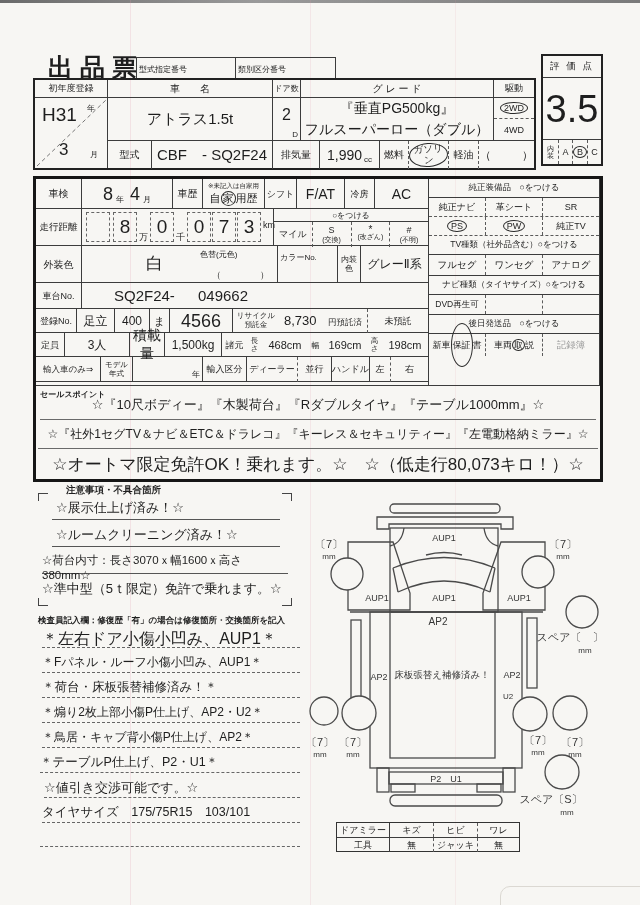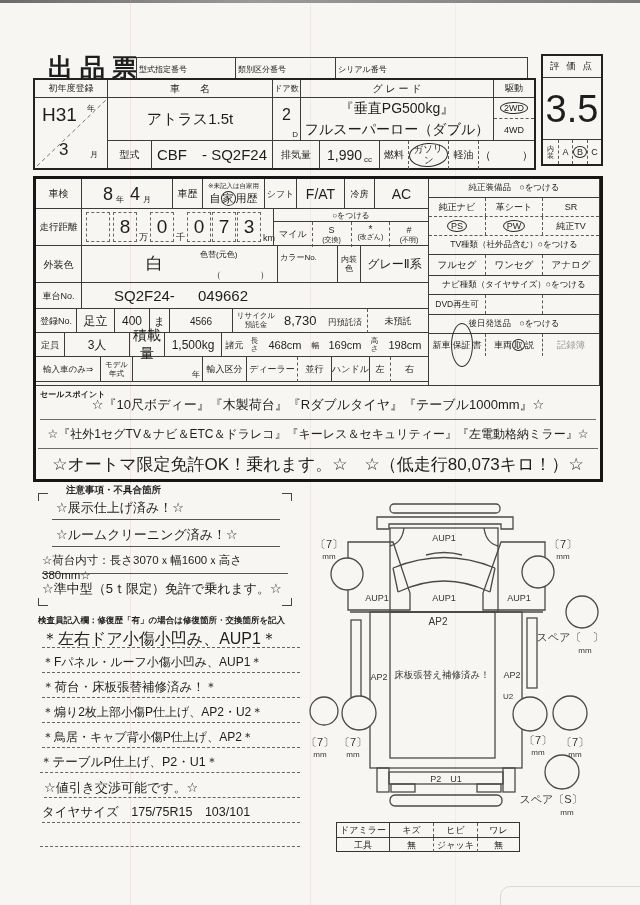--- a/index.html
+++ b/index.html
@@ -39,23 +39,20 @@
 
 <div class="a" style="left:48px;top:51px;font-size:25px;font-weight:bold;letter-spacing:7px;">出品票</div>
 
 <div class="a" style="left:136px;top:57px;display:flex">
   <div class="a0 bx" style="width:100px;height:23px;border:1px solid #3c3c3c;box-sizing:border-box">
     <span class="lbl" style="padding-left:2px">型式指定番号</span>
   </div>
   <div style="width:100px;height:23px;border:1px solid #3c3c3c;border-left:none;box-sizing:border-box">
     <span class="lbl" style="padding-left:2px">類別区分番号</span>
   </div>
-  <div style="width:192px;height:23px;border:1px solid #3c3c3c;border-left:none;box-sizing:border-box">
-    <span class="lbl" style="padding-left:2px">シリアル番号</span>
-  </div>
 </div>
 
 <div class="a frame2" style="left:541px;top:54px;width:62px;height:112px">
   <div class="ctr bB" style="height:21px;font-size:9.5px;letter-spacing:2px">評 価 点</div>
   <div class="ctr" style="height:62px;font-size:38px;font-weight:500">3.5</div>
   <div class="a bT" style="left:0;bottom:0;width:100%;height:25px;display:flex">
     <div class="col" style="width:15px;font-size:7px;line-height:1">
       <span>内</span>
         <span>装</span>
     </div>
@@ -150,21 +147,21 @@
     <div class="a ctr bR" style="left:0;top:0;width:46px;height:37px;font-size:9.5px">走行距離</div>
     <div class="a" style="left:46px;top:0;width:191px;height:37px">
       <span class="dash-box a" style="left:4px;top:3px"></span>
       <span class="dash-box a" style="left:31px;top:3px">8</span>
       <span class="a" style="left:57px;bottom:2px;font-size:9px">万</span>
       <span class="dash-box a" style="left:68px;top:3px">0</span>
       <span class="a" style="left:94px;bottom:2px;font-size:9px">千</span>
       <span class="dash-box a" style="left:105px;top:3px">0</span>
       <span class="dash-box a" style="left:130px;top:3px">7</span>
       <span class="dash-box a" style="left:155px;top:3px">3</span>
-      <span class="a" style="left:181px;bottom:3px;font-size:9px">km</span>
+      <span class="a" style="left:181px;bottom:16px;font-size:9px">km</span>
     </div>
     <div class="a bL" style="left:237px;top:0;width:155px;height:37px">
       <div class="ctr bB" style="height:12px;font-size:8px">○をつける</div>
       <div style="display:flex;height:25px">
         <div class="col" style="flex:1;font-size:9px">
             <span>マイル</span>
             <span style="font-size:7px"></span>
           </div>
         <div class="col dL" style="flex:1">
             <span style="font-size:9px">S</span>
@@ -204,21 +201,21 @@
     <div class="a ctr bR" style="left:0;top:0;width:46px;height:26px;font-size:9px">車台No.</div>
     <span class="a" style="left:78px;top:4px;font-size:15px">SQ2F24-</span>
     <span class="a" style="left:162px;top:4px;font-size:15px">049662</span>
   </div>
 
   <div class="a bB" style="left:0;top:130px;width:392px;height:24px">
     <div class="a ctr bR" style="left:0;top:0;width:41px;height:24px;font-size:9px">登録No.</div>
     <div class="a ctr bR" style="left:41px;top:0;width:38px;height:24px;font-size:12px">足立</div>
     <div class="a ctr bR" style="left:79px;top:0;width:35px;height:24px;font-size:12px">400</div>
     <div class="a ctr bR" style="left:114px;top:0;width:20px;height:24px;font-size:11px">ま</div>
-    <div class="a ctr bR" style="left:134px;top:0;width:63px;height:24px;font-size:10px">4566</div>
+    <div class="a ctr bR" style="left:134px;top:0;width:63px;height:24px;font-size:18px">4566</div>
     <div class="a col" style="left:197px;top:0;width:46px;height:24px;font-size:7.5px;line-height:1.15">
       <span>リサイクル</span>
         <span>預託金</span>
     </div>
     <span class="a" style="left:248px;top:4px;font-size:13px">8,730</span>
     <span class="a" style="left:292px;top:8px;font-size:8.5px">円預託済</span>
     <div class="a ctr dL" style="left:331px;top:0;width:61px;height:24px;font-size:9px">未預託</div>
   </div>
 
   <div class="a bB" style="left:0;top:154px;width:392px;height:24px">

